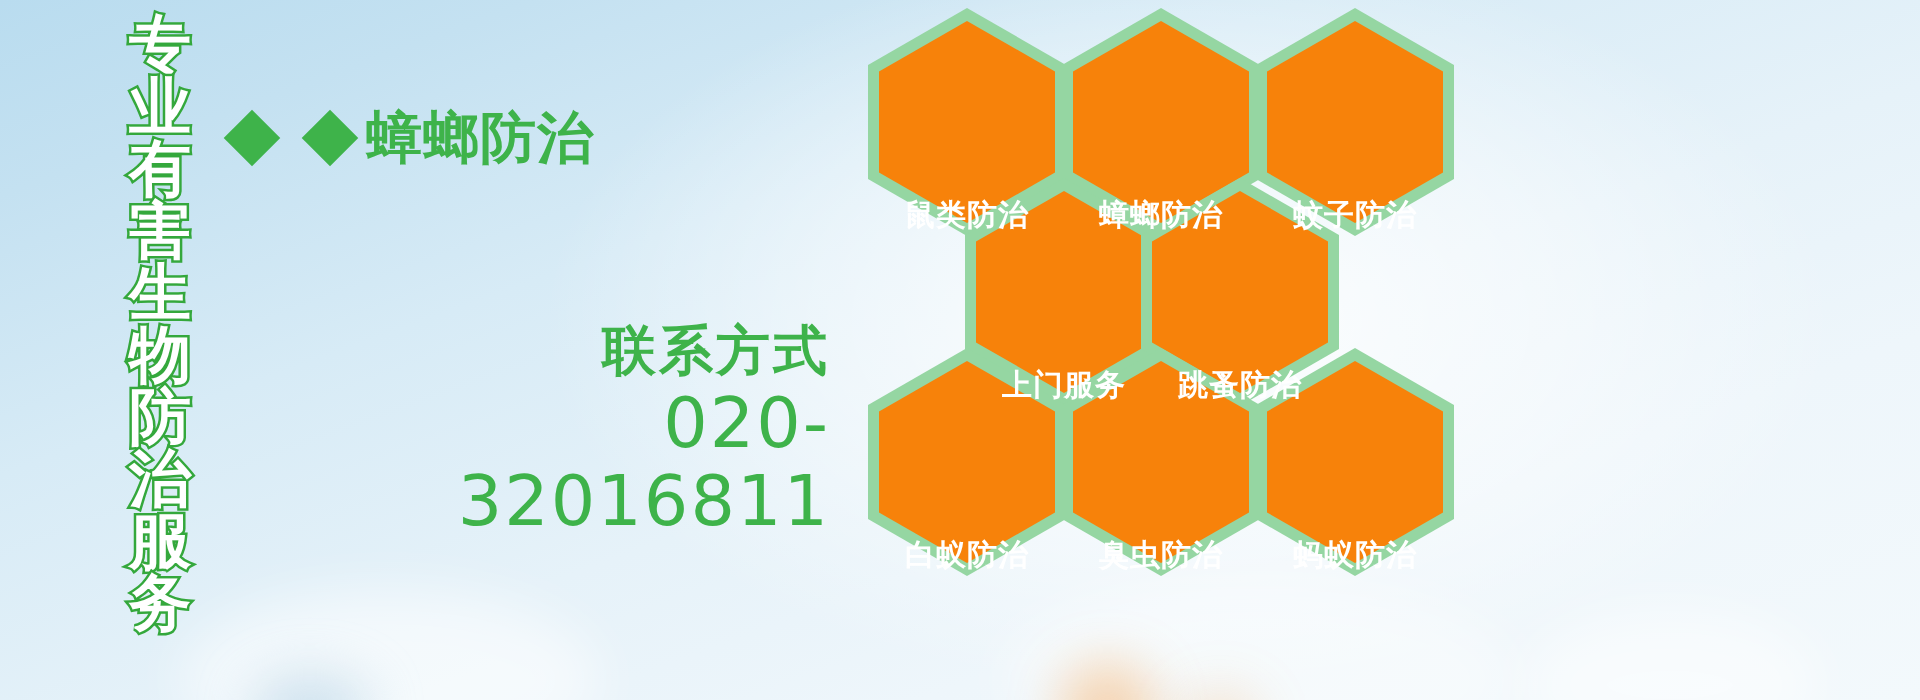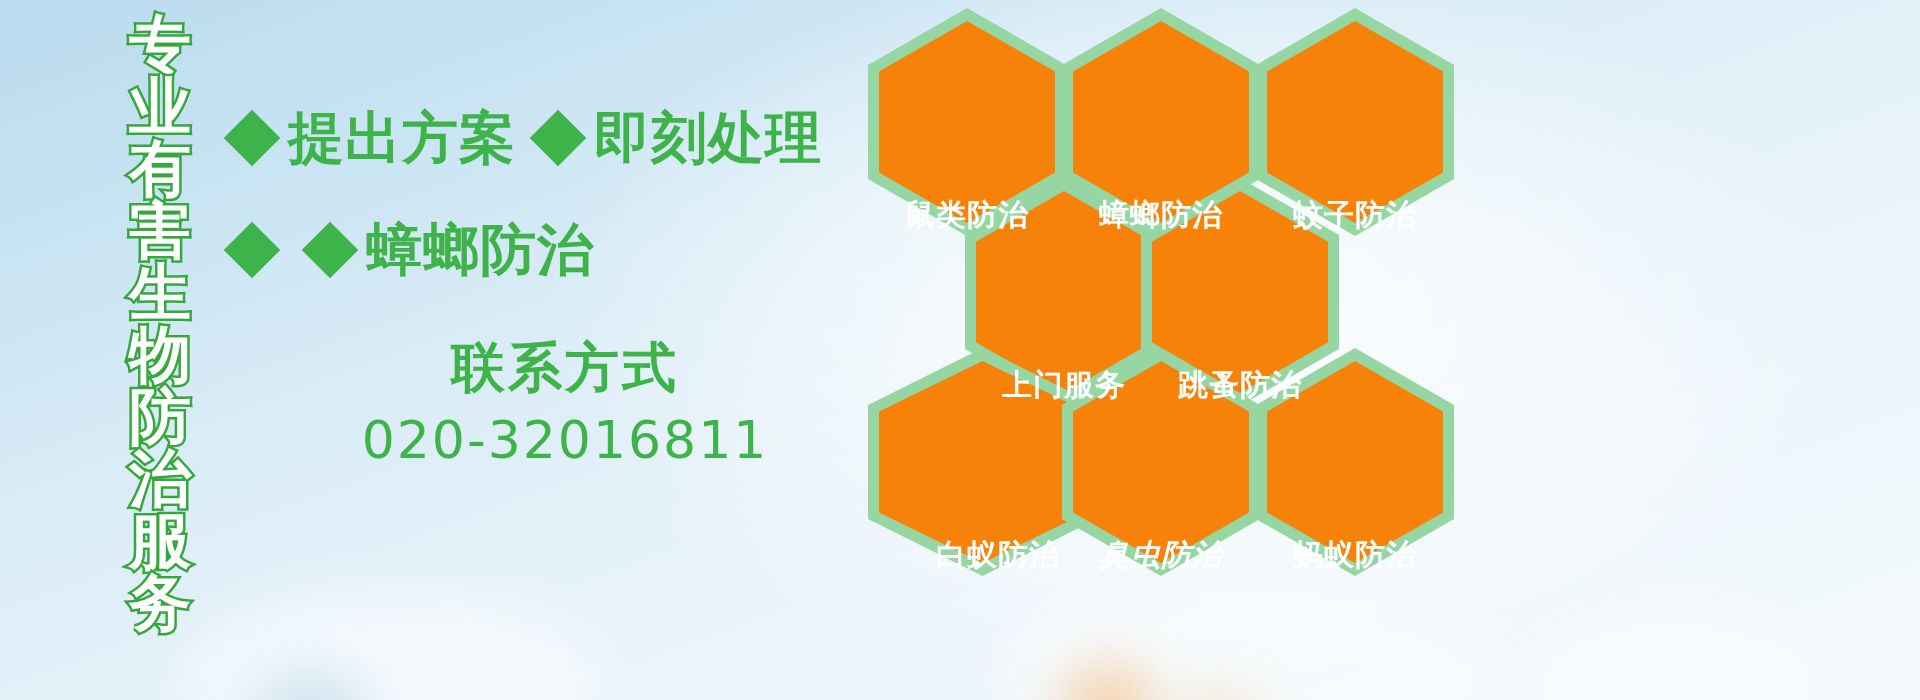--- a/index.html
+++ b/index.html
@@ -53,29 +53,28 @@
     flex:0 0 auto;margin-right:16px;
   }
   .feat-label{
     font-family:"DejaVu Sans","Liberation Sans",sans-serif;
     font-weight:bold;font-size:56px;line-height:56px;color:#3eb34a;
     letter-spacing:1px;white-space:nowrap;
   }
 
   
   #contact{
-    position:absolute;left:300px;top:318px;width:530px;text-align:center;
+    position:absolute;left:300px;top:318px;width:530px;text-align:right;
     font-family:"DejaVu Sans","Liberation Sans",sans-serif;
-    margin-top:17px;
   }
   #contact-title{
     font-weight:bold;font-size:54px;line-height:66px;color:#3eb34a;letter-spacing:3px;
   }
   .phone{
-    font-weight:normal;font-size:52px;line-height:78px;color:#3eb34a;letter-spacing:2px;
+    font-weight:normal;font-size:70px;line-height:78px;color:#3eb34a;letter-spacing:2px;
     font-family:"DejaVu Sans","Liberation Sans",sans-serif;
   }
 
   
   #honeycomb{position:absolute;left:860px;top:0px;width:600px;height:560px;}
   .hex{
     position:absolute;width:198px;height:228px;
     display:flex;align-items:flex-end;justify-content:center;
   }
   .hex .shape{
@@ -95,49 +94,39 @@
     white-space:nowrap;
   }
   
   .hex.r1c1{left:8px;  top:8px;}
   .hex.r1c2{left:202px;top:8px;}
   .hex.r1c3{left:396px;top:8px;}
   
   .hex.r2c1{left:105px;top:178px;}
   .hex.r2c2{left:281px;top:178px;}
   
-  .hex.r3c1{left:8px;  top:348px;padding-left:31px;}
-  .hex.r3c2{left:202px;top:348px;font-style:italic;}
+  .hex.r3c1{left:8px;  top:348px;}
+  .hex.r3c2{left:202px;top:348px;}
   .hex.r3c3{left:396px;top:348px;}
 </style>
 </head>
 <body>
 
 <div id="banner">
 
   <div class="blob b1"></div>
   <div class="blob b2"></div>
   <div class="blob b3"></div>
   <div class="blob b4"></div>
   <div class="blob b5"></div>
   <div class="blob b6"></div>
 
   <div id="vertical-title"><span class="ch">专</span><span class="ch">业</span><span class="ch">有</span><span class="ch">害</span><span class="ch">生</span><span class="ch">物</span><span class="ch">防</span><span class="ch">治</span><span class="ch">服</span><span class="ch">务</span></div>
 
   <div id="features">
-    <div class="feat-row">
-      <div class="feat">
-        <div class="diamond"></div>
-        <div class="feat-label">提出方案</div>
-      </div>
-      <div class="feat">
-        <div class="diamond"></div>
-        <div class="feat-label">即刻处理</div>
-      </div>
-    </div>
     <div class="feat-row">
       <div class="feat">
         <div class="diamond"></div>
       </div>
       <div class="feat">
         <div class="diamond"></div>
         <div class="feat-label">蟑螂防治</div>
       </div>
     </div>
   </div>

